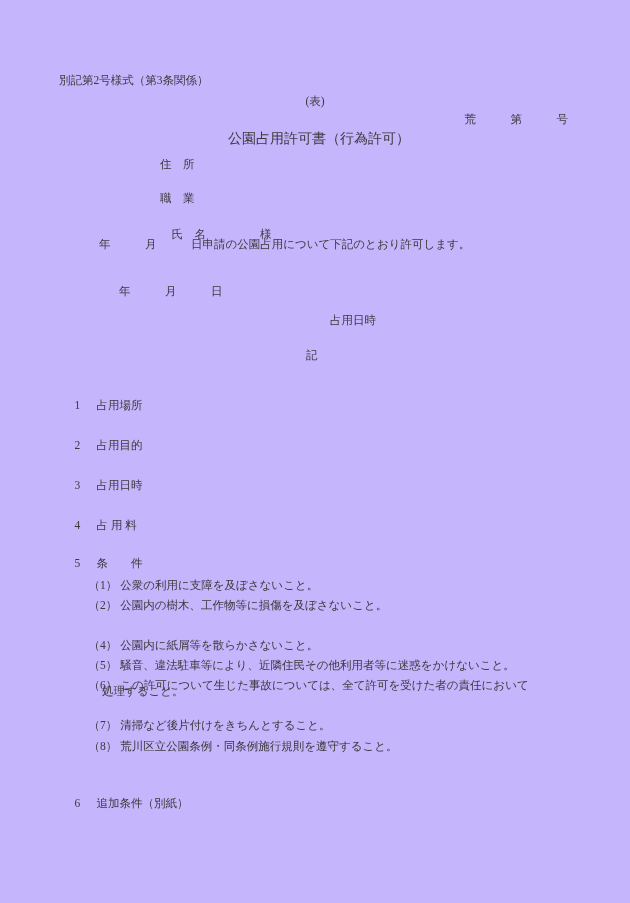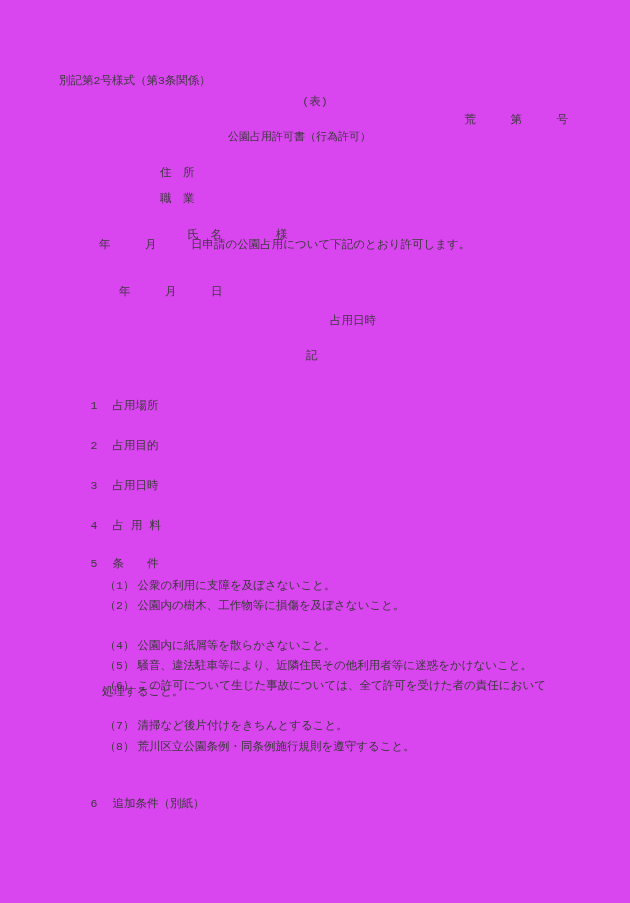--- a/index.html
+++ b/index.html
@@ -5,38 +5,38 @@
   html, body {
     margin: 0;
     padding: 0;
     background: #e8e8e8;
   }
   .page {
     position: relative;
     width: 630px;
     height: 903px;
     margin: 0 auto;
-    background: #d946ef;
+    background: #c4b5fd;
     color: #3a3a3a;
-    font-family: Liberation Mono, monospace;
+    font-family: Liberation Serif, serif;
     font-size: 11.5px;
     overflow: hidden;
   }
   .t {
     position: absolute;
     line-height: 1.2;
     white-space: pre;
   }
   
   .form-ref   { left: 59px;  top: 74px; }
   .omote      { left: 0;     top: 95px;  width: 630px; text-align: center; }
   .docnum     { right: 62px; top: 113px; }
-  .doc-title  { left: 228px; top: 131px; font-size: 11px; }
+  .doc-title  { left: 228px; top: 131px; font-size: 14px; }
   
-  .addr-row   { left: 160px; top: 166px; }
+  .addr-row   { left: 160px; top: 158px; }
   .occ-row    { left: 160px; top: 192px; }
   .name-row   { left: 160px; top: 214px; }
   .honorific  { margin-left: 54px; }
   
   .app-line   { left: 99px;  top: 238px; }
   .date-line  { left: 119px; top: 285px; }
   .issuer     { left: 330px; top: 314px; }
   .ki         { left: 306px; top: 349px; }
   
   .item       { left: 63px; }

